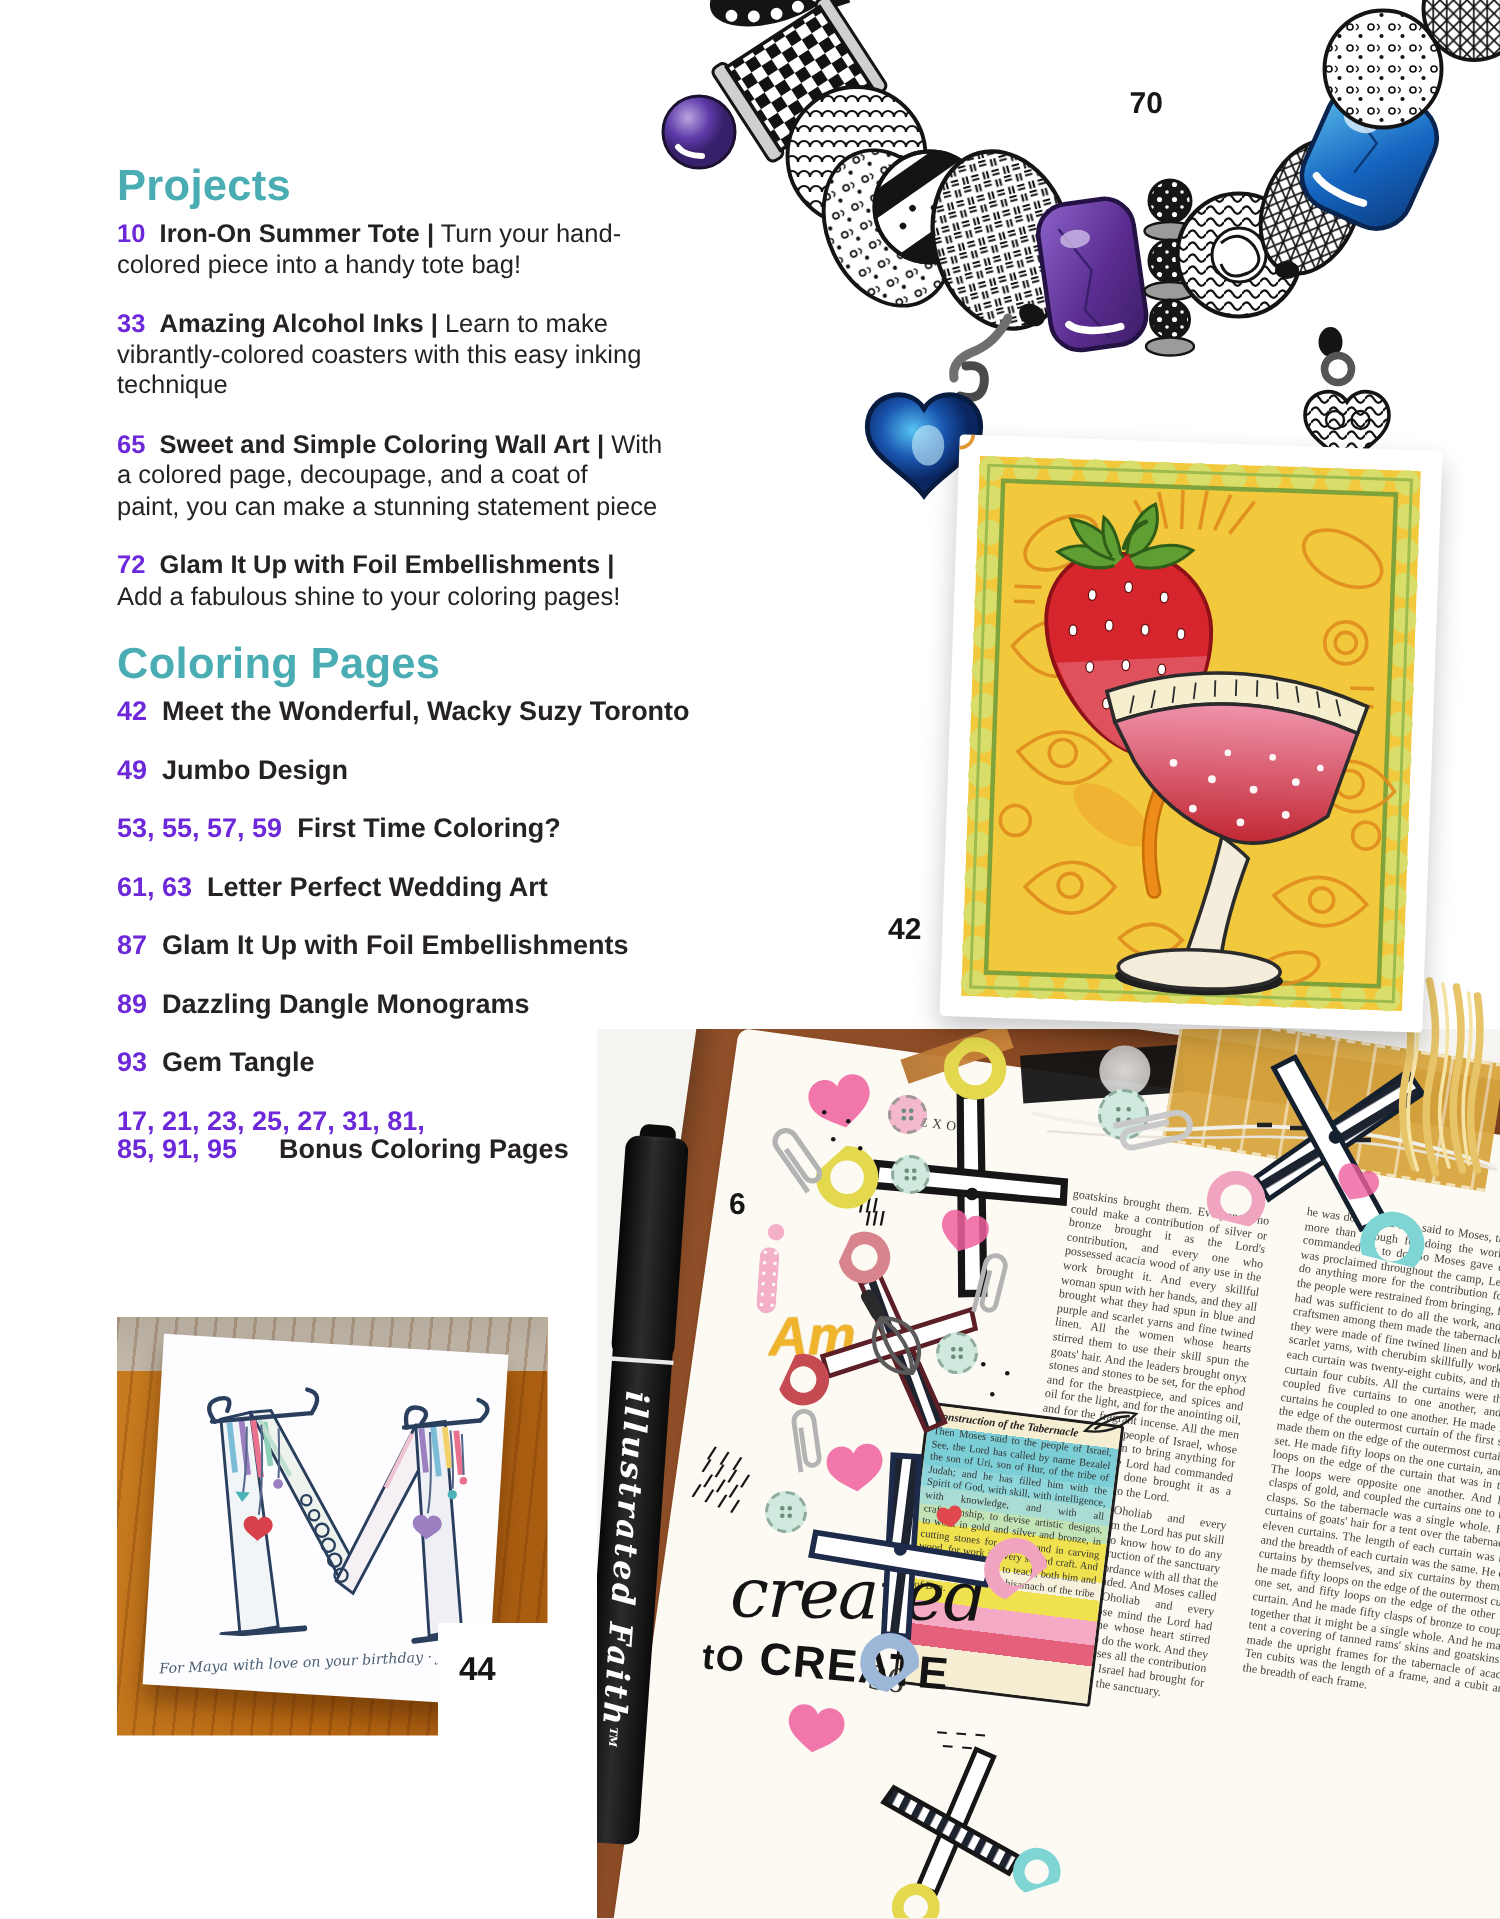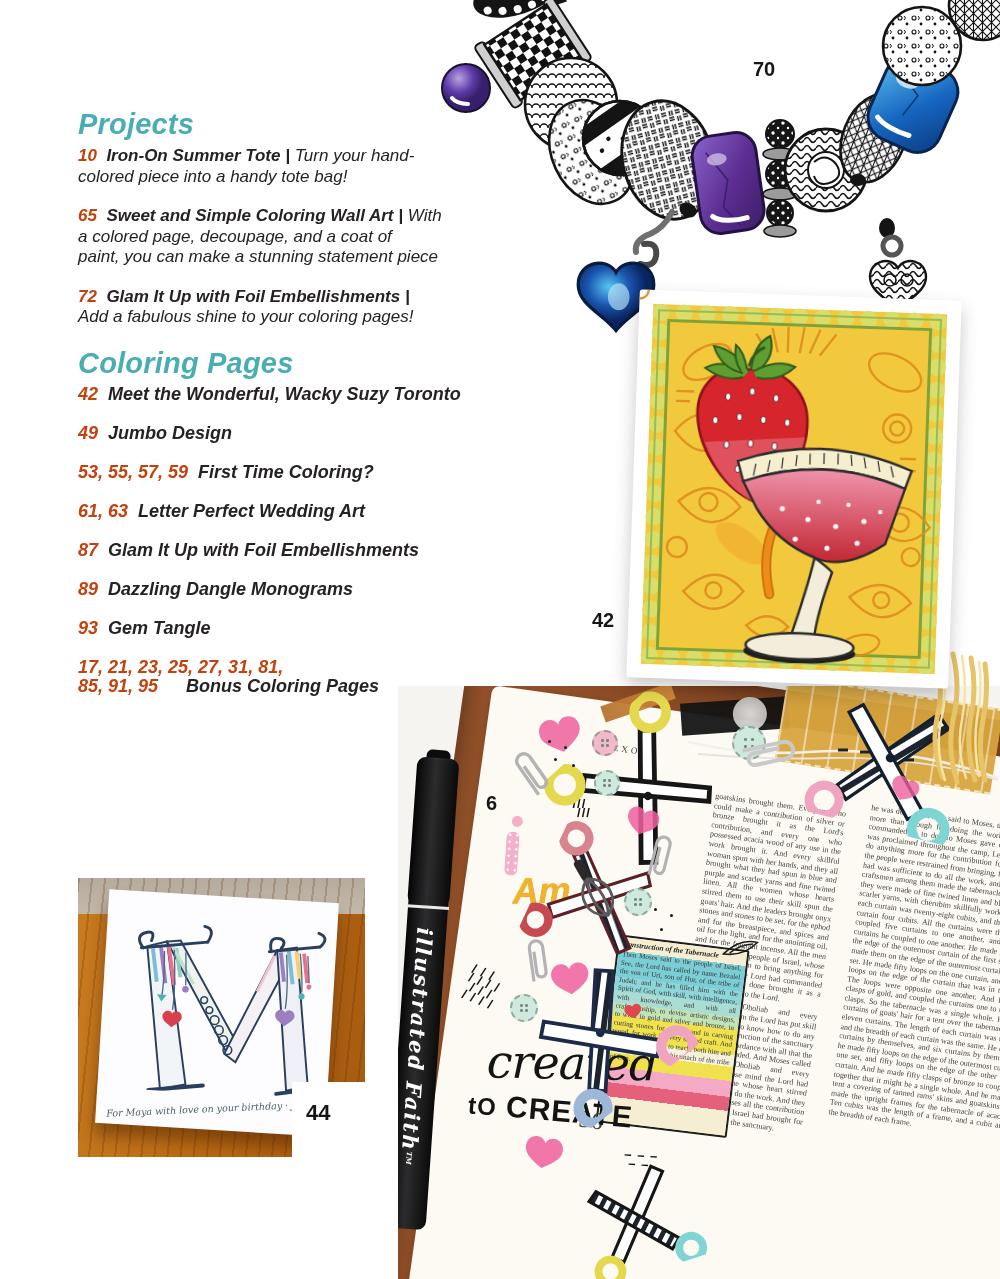--- a/index.html
+++ b/index.html
@@ -1,23 +1,23 @@
 <!DOCTYPE html>
 <html><head>
 <meta charset="utf-8">
 <style>
   html,body{margin:0;padding:0;background:#ffffff;}
   #page{position:relative;width:1000px;height:1279px;background:#fff;overflow:hidden;
         font-family:"Liberation Sans",sans-serif;}
   
-  .toc{position:absolute;left:78px;top:108px;width:420px;font-style:italic;}
+  .toc{position:absolute;left:78px;top:108px;width:420px;}
   .sec-head{font-weight:bold;font-size:29px;line-height:32px;color:#4aadb3;letter-spacing:.2px;margin:0 0 6px 0;}
   .sec2{margin-top:8px;}
   .entry{font-size:17px;line-height:20.5px;color:#262223;margin-bottom:19px;white-space:pre-line;}
-  .num{color:#c2410c;font-weight:bold;}
+  .num{color:#6d28d9;font-weight:bold;}
   .t{font-weight:bold;color:#262223;}
   .bar{font-weight:bold;}
   .cp .entry{font-size:18px;line-height:19px;margin-bottom:20px;white-space:normal;}
   .bonus-title{margin-left:28px;font-weight:bold;}
   .plabel{position:absolute;font-weight:bold;font-size:20px;color:#161616;z-index:40;}
   
   .abs{position:absolute;}
   #daiquiri-card{left:633px;top:295px;width:322px;height:388px;transform:rotate(2deg);
       background:#fff;border-radius:3px;box-shadow:0 8px 18px rgba(0,0,0,.22);z-index:20;}
   #journal-photo{left:398px;top:686px;width:602px;height:593px;background:#f5f4f1;overflow:hidden;z-index:10;}
@@ -152,20 +152,23 @@
         </linearGradient>
     </defs>
   </svg>
 
   <div class="toc">
     <div class="sec-head">Projects</div>
 
     <div class="entry"><span class="num">10</span>&nbsp; <span class="t">Iron-On Summer Tote</span> <span class="bar">|</span> <span>Turn your hand-
 colored piece into a handy tote bag!</span></div>
 
+    <div class="entry"><span class="num">33</span>&nbsp; <span class="t">Amazing Alcohol Inks</span> <span class="bar">|</span> <span>Learn to make
+vibrantly-colored coasters with this easy inking
+technique</span></div>
 
     <div class="entry"><span class="num">65</span>&nbsp; <span class="t">Sweet and Simple Coloring Wall Art</span> <span class="bar">|</span> <span>With
 a colored page, decoupage, and a coat of
 paint, you can make a stunning statement piece</span></div>
 
     <div class="entry"><span class="num">72</span>&nbsp; <span class="t">Glam It Up with Foil Embellishments</span> <span class="bar">|</span> <span>
 Add a fabulous shine to your coloring pages!</span></div>
 
     <div class="sec-head sec2">Coloring Pages</div>
 

